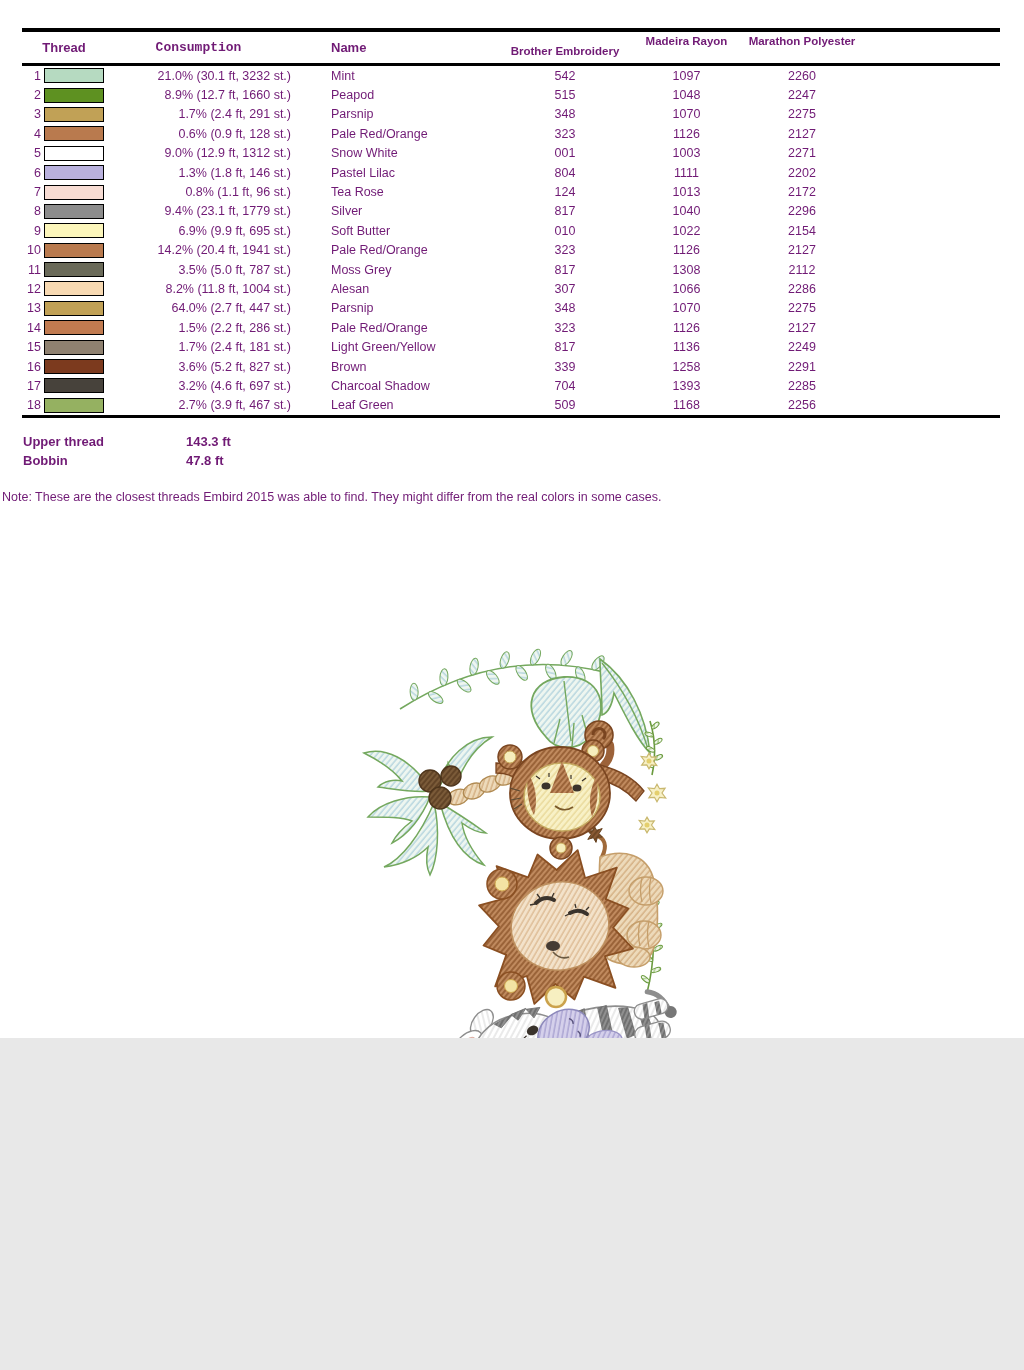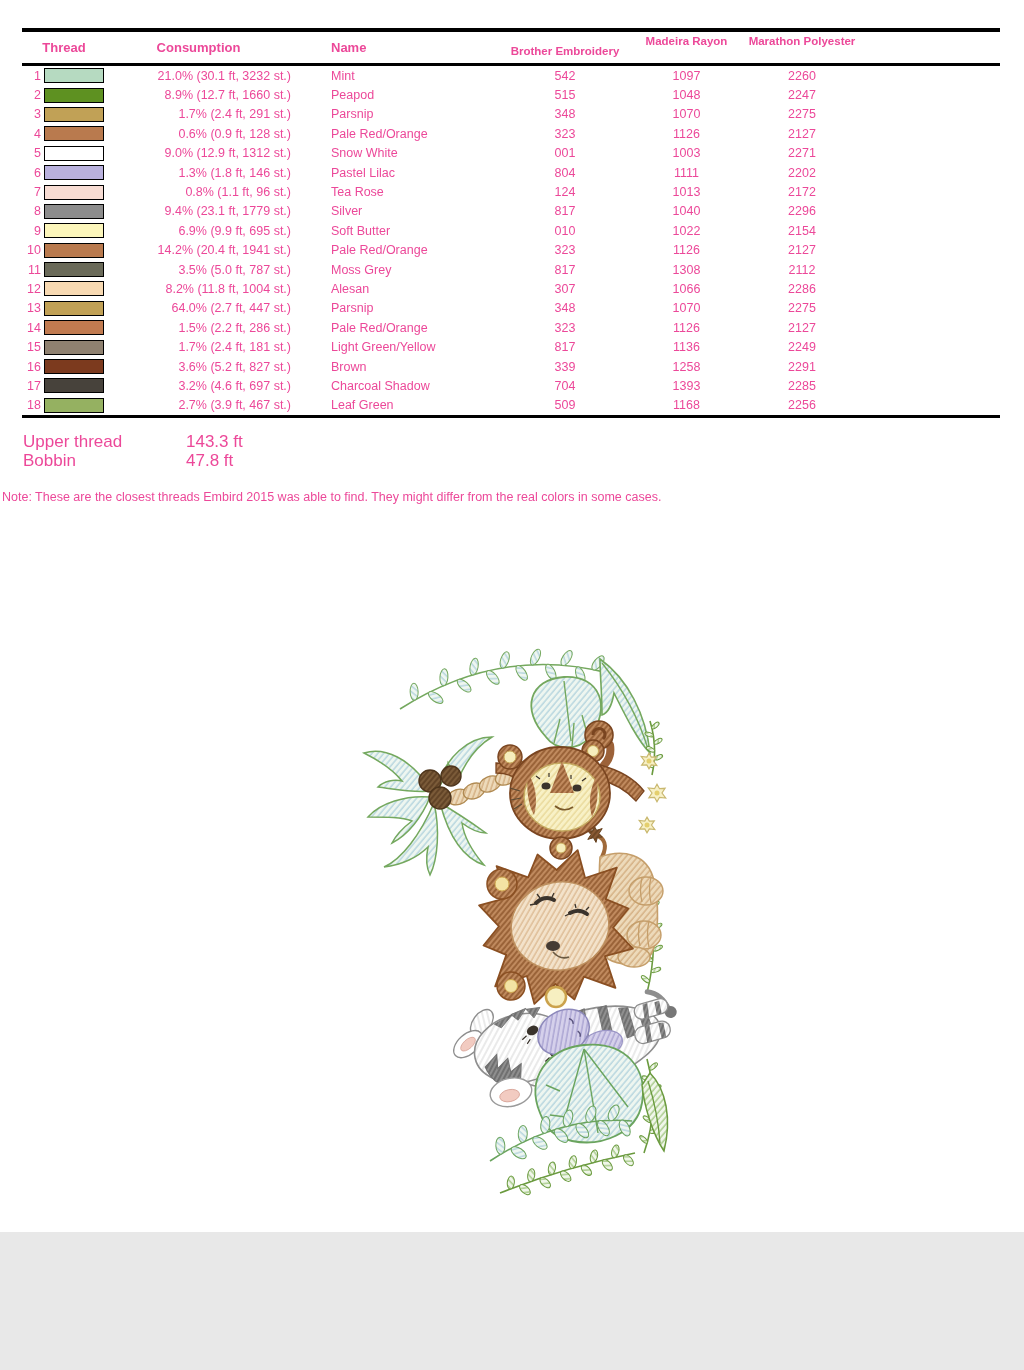--- a/index.html
+++ b/index.html
@@ -1,44 +1,44 @@
 <!DOCTYPE html>
 <html><head>
 <meta charset="utf-8">
 <style>
   html,body{margin:0;padding:0;background:#e8e8e8;}
-  #page{position:relative;width:1024px;height:1232px;background:#ffffff;
-        font-family:"Liberation Sans", sans-serif;color:#ec4899;overflow:hidden;}
+  #page{position:relative;width:1024px;height:1038px;background:#ffffff;
+        font-family:"Liberation Sans", sans-serif;color:#701a75;overflow:hidden;}
 
   
   #thread-table{position:absolute;left:22px;top:28px;width:978px;}
   .tt-rule-top{border-top:4px solid #000;}
   .tt-rule-mid{border-top:3px solid #000;}
   .tt-rule-bot{border-top:3px solid #000;}
   .tt-grid{display:grid;grid-template-columns:19px 3px 62px 185px 40px 170px 128px 115px 116px 1fr;align-items:center;}
   .tt-head{height:31px;position:relative;}
   .tt-head .hc{font-weight:bold;}
   .h-thread{grid-column:1/4;text-align:center;font-size:13px;align-self:center;}
-  .h-consumption{grid-column:4;text-align:center;font-size:13px;align-self:center;}
+  .h-consumption{grid-column:4;text-align:center;font-size:13px;align-self:center;font-family:Liberation Mono, monospace;}
   .h-name{grid-column:6;text-align:left;font-size:13px;align-self:center;}
   .h-brother{grid-column:7;text-align:center;font-size:11.5px;align-self:start;padding-top:13px;}
   .h-madeira{grid-column:8;text-align:center;font-size:11.5px;align-self:end;padding-bottom:16px;}
   .h-marathon{grid-column:9;text-align:center;font-size:11.5px;align-self:start;padding-top:3px;}
 
   .tt-row{height:19.4px;font-size:12.5px;}
   .c-num{grid-column:1;text-align:right;}
   .c-swatch{grid-column:3;width:60px;height:15px;border:1.5px solid #000;box-sizing:border-box;}
   .c-consumption{grid-column:4;text-align:right;white-space:nowrap;}
   .c-name{grid-column:6;text-align:left;white-space:nowrap;}
   .c-brother{grid-column:7;text-align:center;}
   .c-madeira{grid-column:8;text-align:center;}
   .c-marathon{grid-column:9;text-align:center;}
 
   
-  #summary{position:absolute;left:23px;top:432px;font-size:17px;line-height:19px;}
+  #summary{position:absolute;left:23px;top:432px;font-size:13px;line-height:19px;font-weight:bold;}
   #summary .srow{display:grid;grid-template-columns:163px auto;}
 
   
   #note{position:absolute;left:2px;top:490px;font-size:12.5px;}
 
   
   #design{position:absolute;left:350px;top:645px;width:395px;height:575px;}
 
   
   #footer{position:absolute;left:0;top:1346px;width:1024px;height:22px;}

